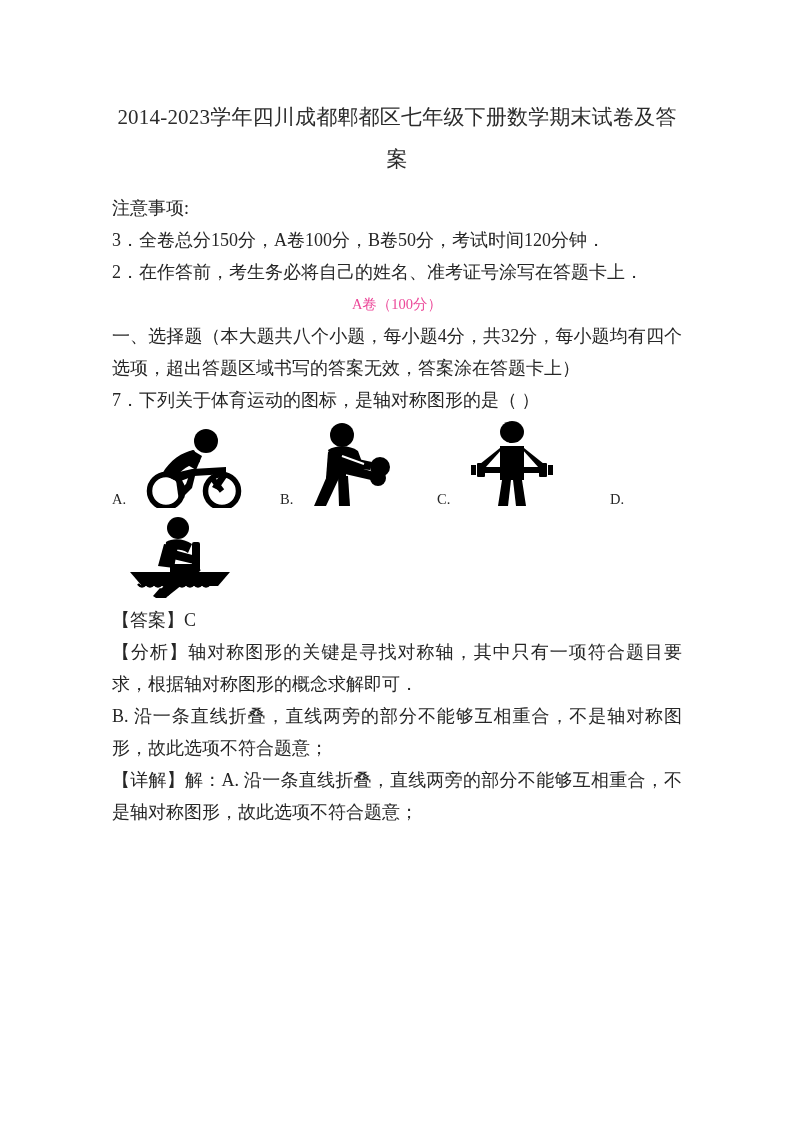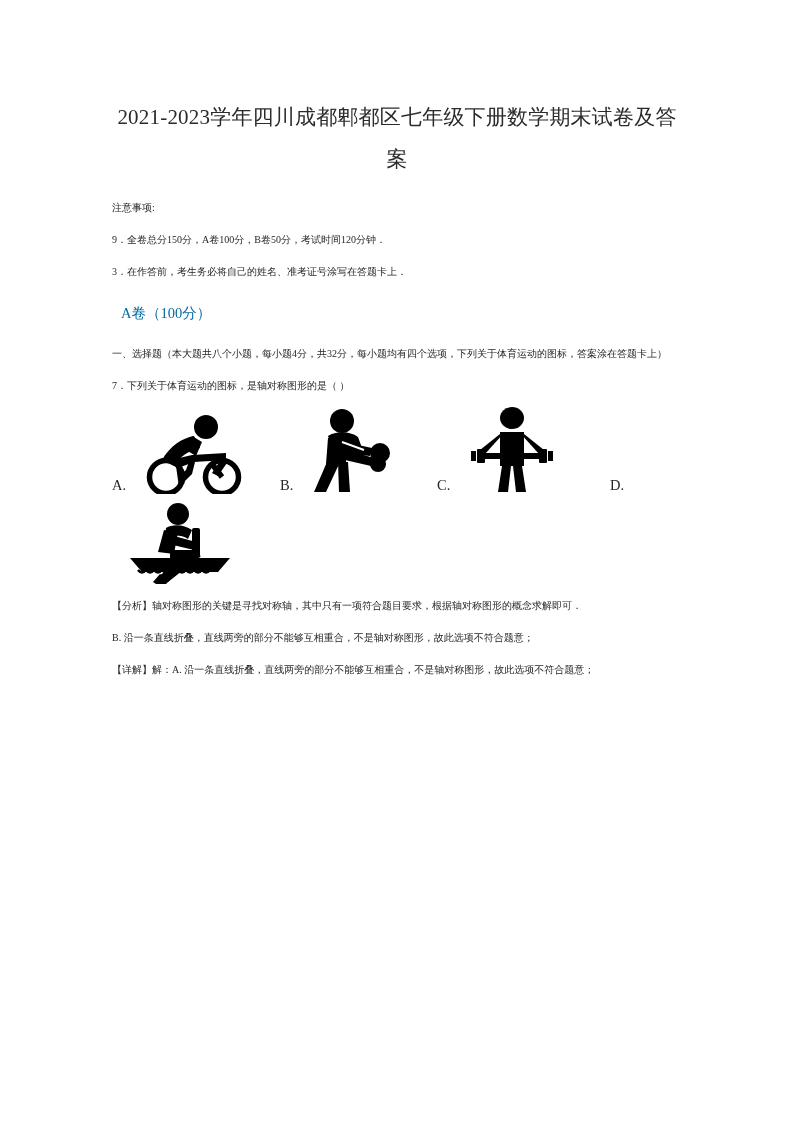--- a/index.html
+++ b/index.html
@@ -26,33 +26,33 @@
   .doc-title {
     font-size: 21px;
     line-height: 42px;
     text-align: center;
     color: #2b2b2b;
     letter-spacing: 0.2px;
     margin: 0 0 6px 0;
     font-weight: normal;
   }
   .para {
-    font-size: 10px;
+    font-size: 18px;
     line-height: 32px;
     margin: 0;
     color: #262626;
     text-align: justify;
     text-justify: inter-ideograph;
   }
   .center-line {
     font-size: 14.5px;
     line-height: 32px;
-    text-align: left;
-    margin: 9px;
-    color: #0369a1;
+    text-align: center;
+    margin: 0;
+    color: #ec4899;
   }
   .options-row {
     position: relative;
     height: 96px;
     margin-top: 4px;
   }
   .opt {
     position: absolute;
     bottom: 8px;
   }
@@ -72,32 +72,32 @@
   }
   svg { display: block; }
   .spacer-sm { height: 6px; }
 </style>
 </head>
 <body>
 
 <div class="page">
   <div class="content">
 
-    <h1 class="doc-title">2021-2023学年四川成都郫都区七年级下册数学期末试卷及答案</h1>
+    <h1 class="doc-title">2014-2023学年四川成都郫都区七年级下册数学期末试卷及答案</h1>
 
     <div class="spacer-sm"></div>
 
     <p class="para">注意事项:</p>
 
-    <p class="para">9．全卷总分150分，A卷100分，B卷50分，考试时间120分钟．</p>
-    <p class="para">3．在作答前，考生务必将自己的姓名、准考证号涂写在答题卡上．</p>
+    <p class="para">3．全卷总分150分，A卷100分，B卷50分，考试时间120分钟．</p>
+    <p class="para">2．在作答前，考生务必将自己的姓名、准考证号涂写在答题卡上．</p>
 
     <p class="center-line">A卷（100分）</p>
 
-    <p class="para">一、选择题（本大题共八个小题，每小题4分，共32分，每小题均有四个选项，下列关于体育运动的图标，答案涂在答题卡上）</p>
+    <p class="para">一、选择题（本大题共八个小题，每小题4分，共32分，每小题均有四个选项，超出答题区域书写的答案无效，答案涂在答题卡上）</p>
 
     <p class="para">7．下列关于体育运动的图标，是轴对称图形的是（      ）</p>
 
     <div class="options-row">
 
       <div class="opt" style="left:0px;">
         <span class="opt-label" style="left:0px;">A.</span>
         <span class="opt-fig" style="left:22px;">
           <svg width="112" height="82" viewBox="0 0 112 82">
             <g fill="#000000">
@@ -181,18 +181,19 @@
             <path d="M70 50 L79 54 L46 80 L37 74 Z"></path>
             <path d="M38 72 L48 78 L40 86 L31 80 Z"></path>
           </g>
           <g stroke="#000000" stroke-width="2.5" fill="none">
             <path d="M16 68 q4 5 8 0 q4 5 8 0 q4 5 8 0 q4 5 8 0 q4 5 8 0 q4 5 8 0 q4 5 8 0 q4 5 8 0 q4 5 8 0"></path>
           </g>
         </svg>
       </span>
     </div>
 
+    <p class="para">【答案】C</p>
     <p class="para">【分析】轴对称图形的关键是寻找对称轴，其中只有一项符合题目要求，根据轴对称图形的概念求解即可．</p>
     <p class="para">B.  沿一条直线折叠，直线两旁的部分不能够互相重合，不是轴对称图形，故此选项不符合题意；</p>
     <p class="para">【详解】解：A. 沿一条直线折叠，直线两旁的部分不能够互相重合，不是轴对称图形，故此选项不符合题意；</p>
 
   </div>
 </div>
 
 </body></html>

